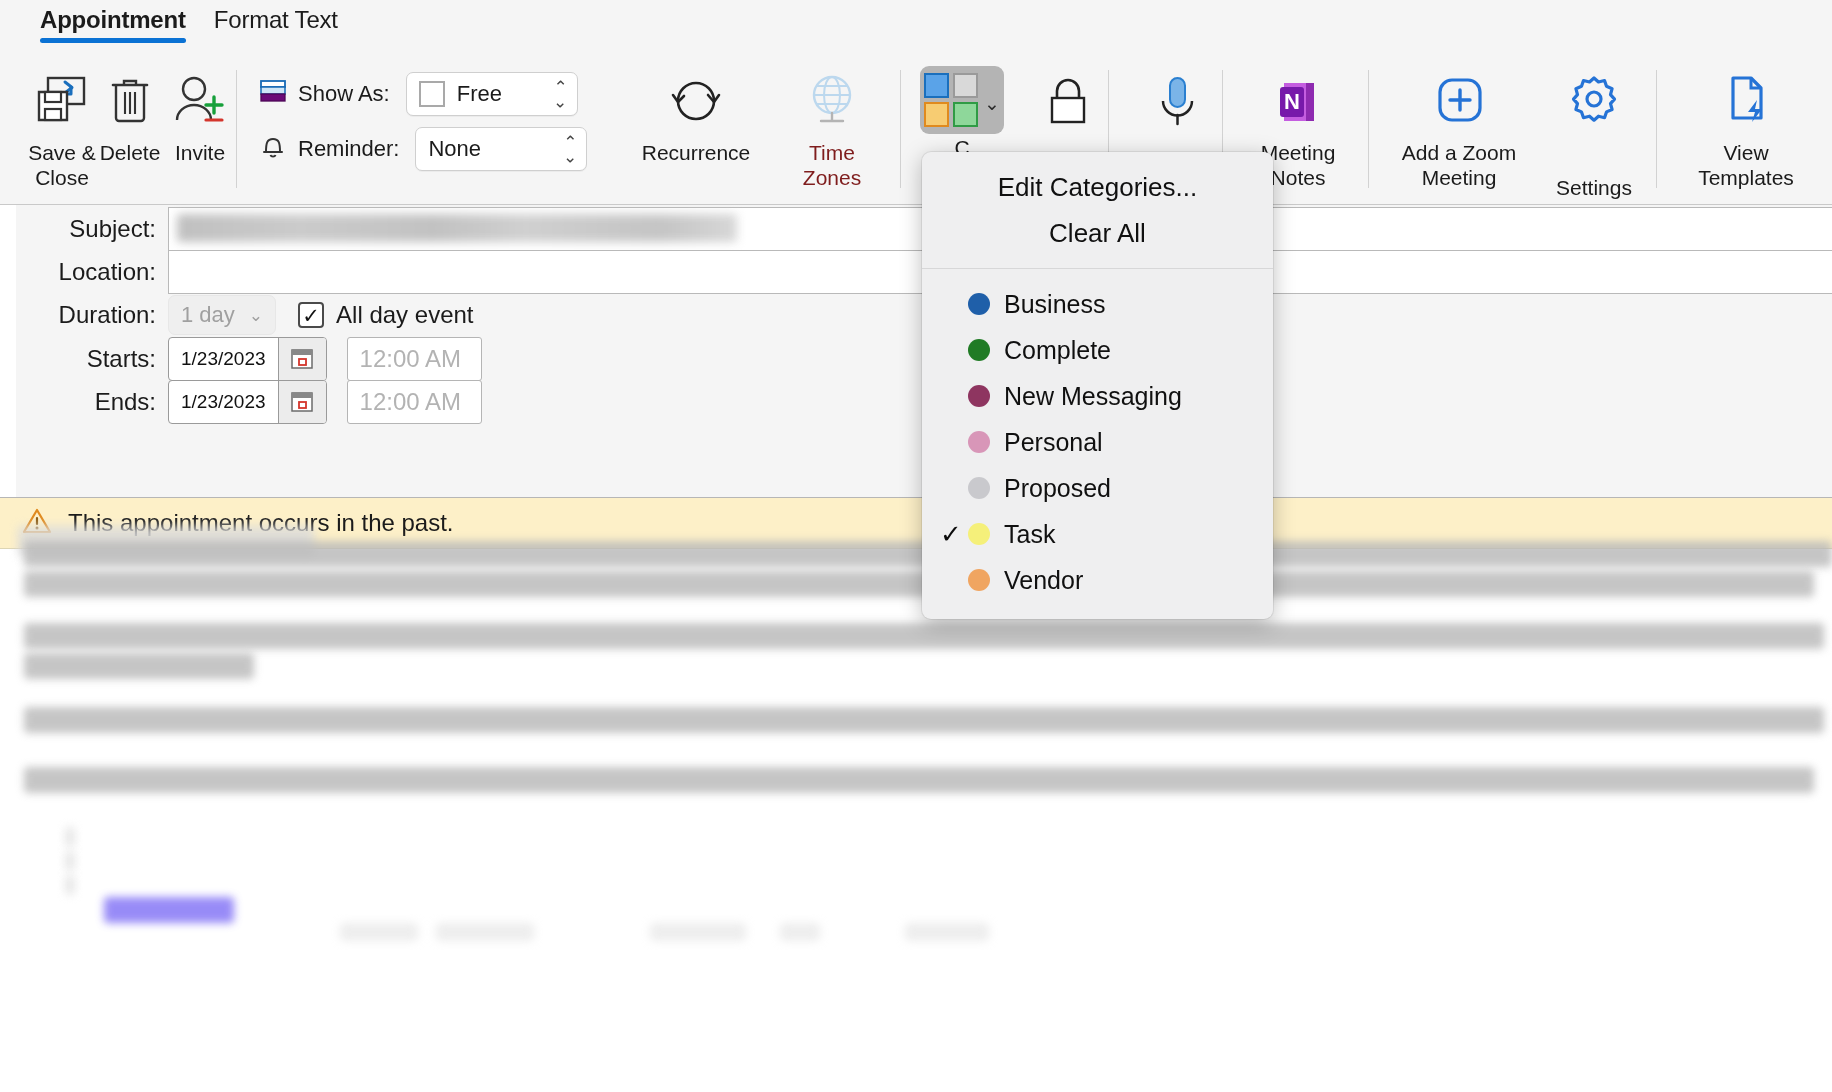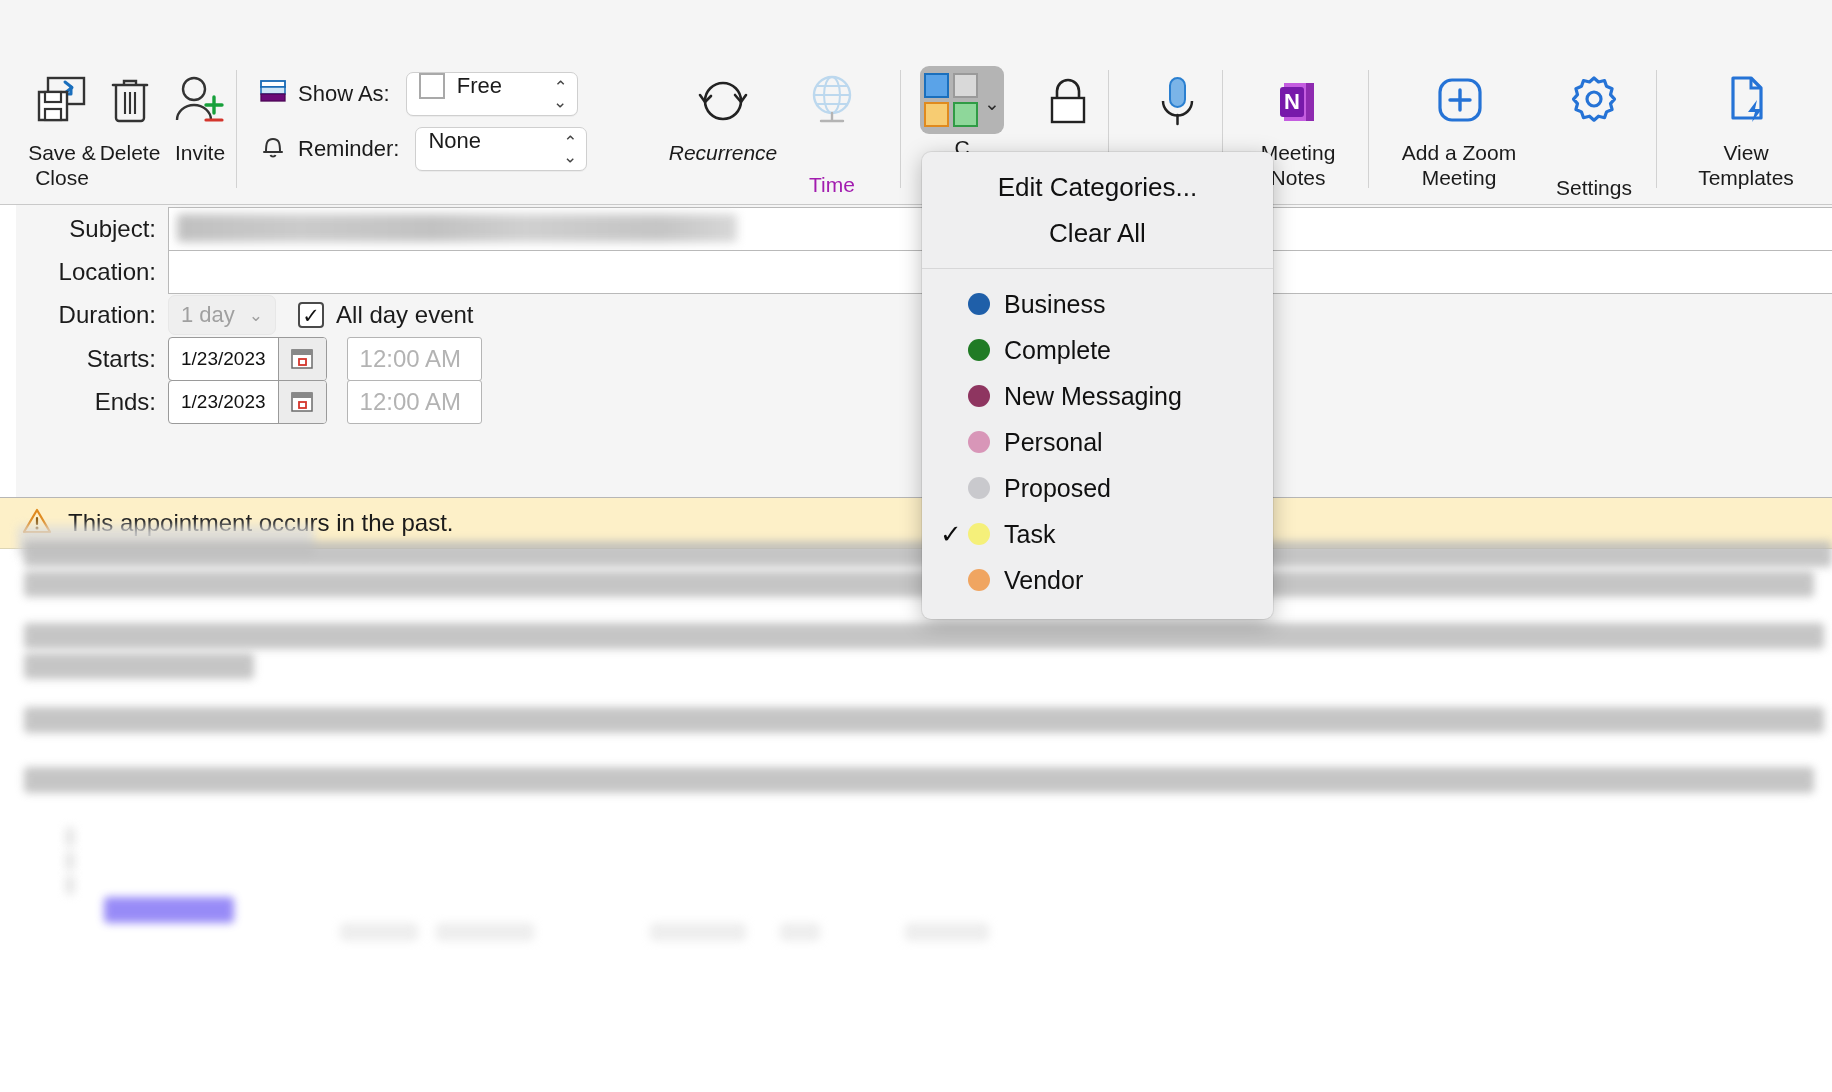--- a/index.html
+++ b/index.html
@@ -35,28 +35,28 @@
   .vsep { position: absolute; top: 18px; width: 1px; height: 118px; background: #d2d2d2; }
 
   .bigbtn {
     position: absolute; top: 10px; width: 104px;
     display: flex; flex-direction: column; align-items: center;
     font-size: 21px; color: #1b1b1b; line-height: 1.12; text-align: center;
     cursor: default;
   }
   .bigbtn .glyph { height: 78px; display: flex; align-items: center; justify-content: center; }
   .bigbtn .lbl { margin-top: 1px; }
-  .bigbtn.disabled { color: #a21caf; gap: 32px; }
+  .bigbtn.disabled { color: #7f1d1d; }
 
   
   .field-row { position: absolute; display: flex; align-items: center; }
   .field-label { font-size: 22px; color: #1b1b1b; }
   .stepper-box {
     position: relative; height: 44px; border: 1px solid #cfcfcf; border-radius: 7px;
-    background: #ffffff; display: flex; align-items: flex-start; padding: 0 34px 0 12px;
+    background: #ffffff; display: flex; align-items: center; padding: 0 34px 0 12px;
     box-shadow: 0 1px 0 rgba(0,0,0,.04);
   }
   .stepper-box .val { font-size: 22px; color: #1b1b1b; }
   .stepper-arrows {
     position: absolute; right: 9px; top: 50%; transform: translateY(-50%);
     display: flex; flex-direction: column; line-height: 0.62; font-size: 17px; color: #444;
   }
   .freebox { width: 26px; height: 26px; border: 2px solid #a9a9a9; background: #fff; margin-right: 12px; }
 
   
@@ -138,20 +138,30 @@
   .mi .ck { width: 28px; font-size: 26px; color: #0c0c0c; line-height: 1; }
   .mi .dot { width: 22px; height: 22px; border-radius: 50%; margin-right: 14px; flex: 0 0 auto; }
 </style>
 </head>
 <body>
 
 <div id="app">
 
   <div class="ribbon">
 
+    <div class="tabbar">
+      <div class="tab active">
+        <span>Appointment</span>
+        <span class="tab-underline"></span>
+      </div>
+      <div class="tab">
+        <span>Format Text</span>
+        
+      </div>
+    </div>
 
     <div class="ribbon-body">
 
       <div class="bigbtn" style="left:10px;">
         <span class="glyph">
           <svg width="62" height="62" viewBox="0 0 62 62">
             <rect x="17" y="8" width="36" height="26" fill="none" stroke="#333" stroke-width="2.4"></rect>
             <path d="M23 24 L40 24 L40 17" fill="none" stroke="#1a6fbd" stroke-width="3" stroke-linecap="round" stroke-linejoin="round"></path>
             <path d="M34 12 L41 17.5 L34 23" fill="none" stroke="#1a6fbd" stroke-width="3" stroke-linecap="round" stroke-linejoin="round"></path>
             <path d="M8 22 h28 v28 h-28 z" fill="#fff" stroke="#333" stroke-width="2.4"></path>
@@ -219,21 +229,21 @@
         <span class="field-label" style="margin-left:6px;">Reminder:</span>
         <span class="stepper-box" style="margin-left:16px; width:172px;">
           <span class="val">None</span>
           <span class="stepper-arrows">
             <span>⌃</span>
             <span style="transform:rotate(180deg);">⌃</span>
           </span>
         </span>
       </div>
 
-      <div class="bigbtn" style="left:665px; width:116px;font-style:italic;">
+      <div class="bigbtn" style="left:638px; width:116px;">
         <span class="glyph">
           <svg width="66" height="66" viewBox="0 0 66 66">
             <path d="M15 33 a18 18 0 0 1 36 0" fill="none" stroke="#222" stroke-width="2.6"></path>
             <path d="M51 33 a18 18 0 0 1 -36 0" fill="none" stroke="#222" stroke-width="2.6"></path>
             <path d="M10 27 L15 34 L21 28" fill="none" stroke="#222" stroke-width="2.6" stroke-linecap="round" stroke-linejoin="round"></path>
             <path d="M45 27 L51 34 L56 27" fill="none" stroke="#222" stroke-width="2.6" stroke-linecap="round" stroke-linejoin="round"></path>
           </svg>
         </span>
         <span class="lbl">Recurrence</span>
       </div>

